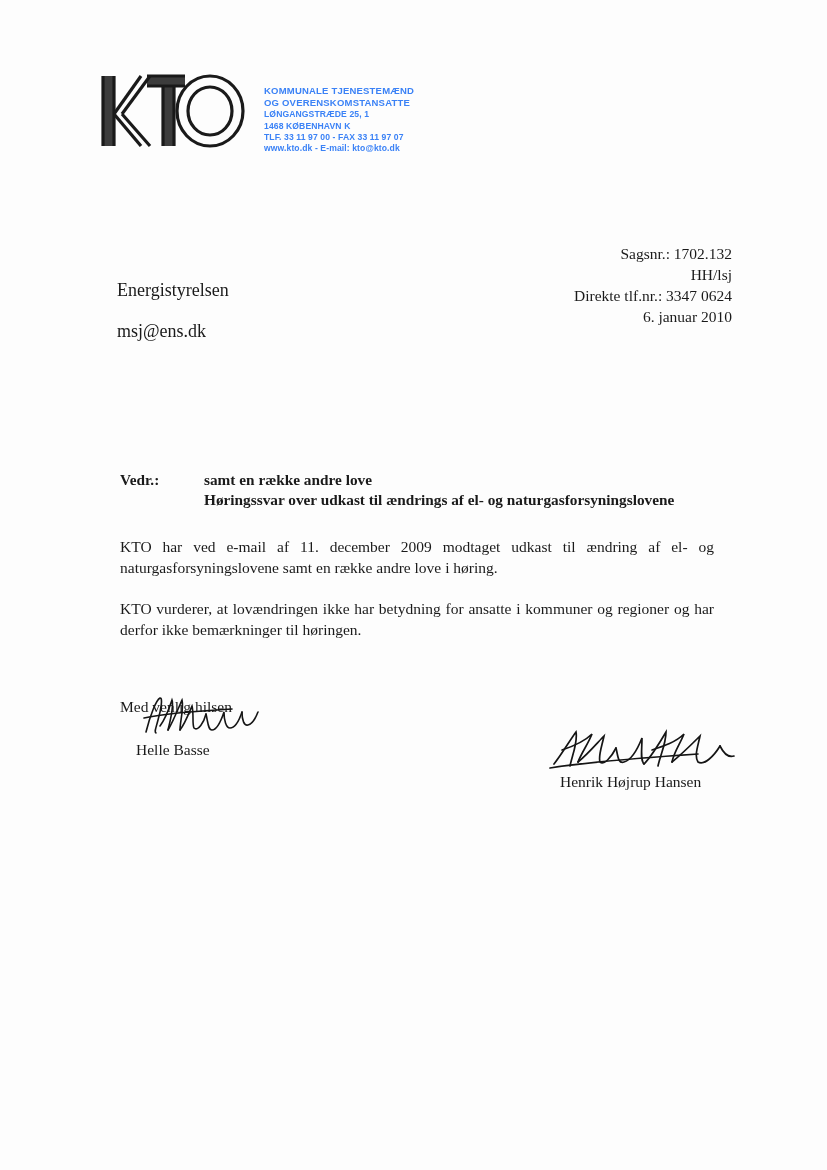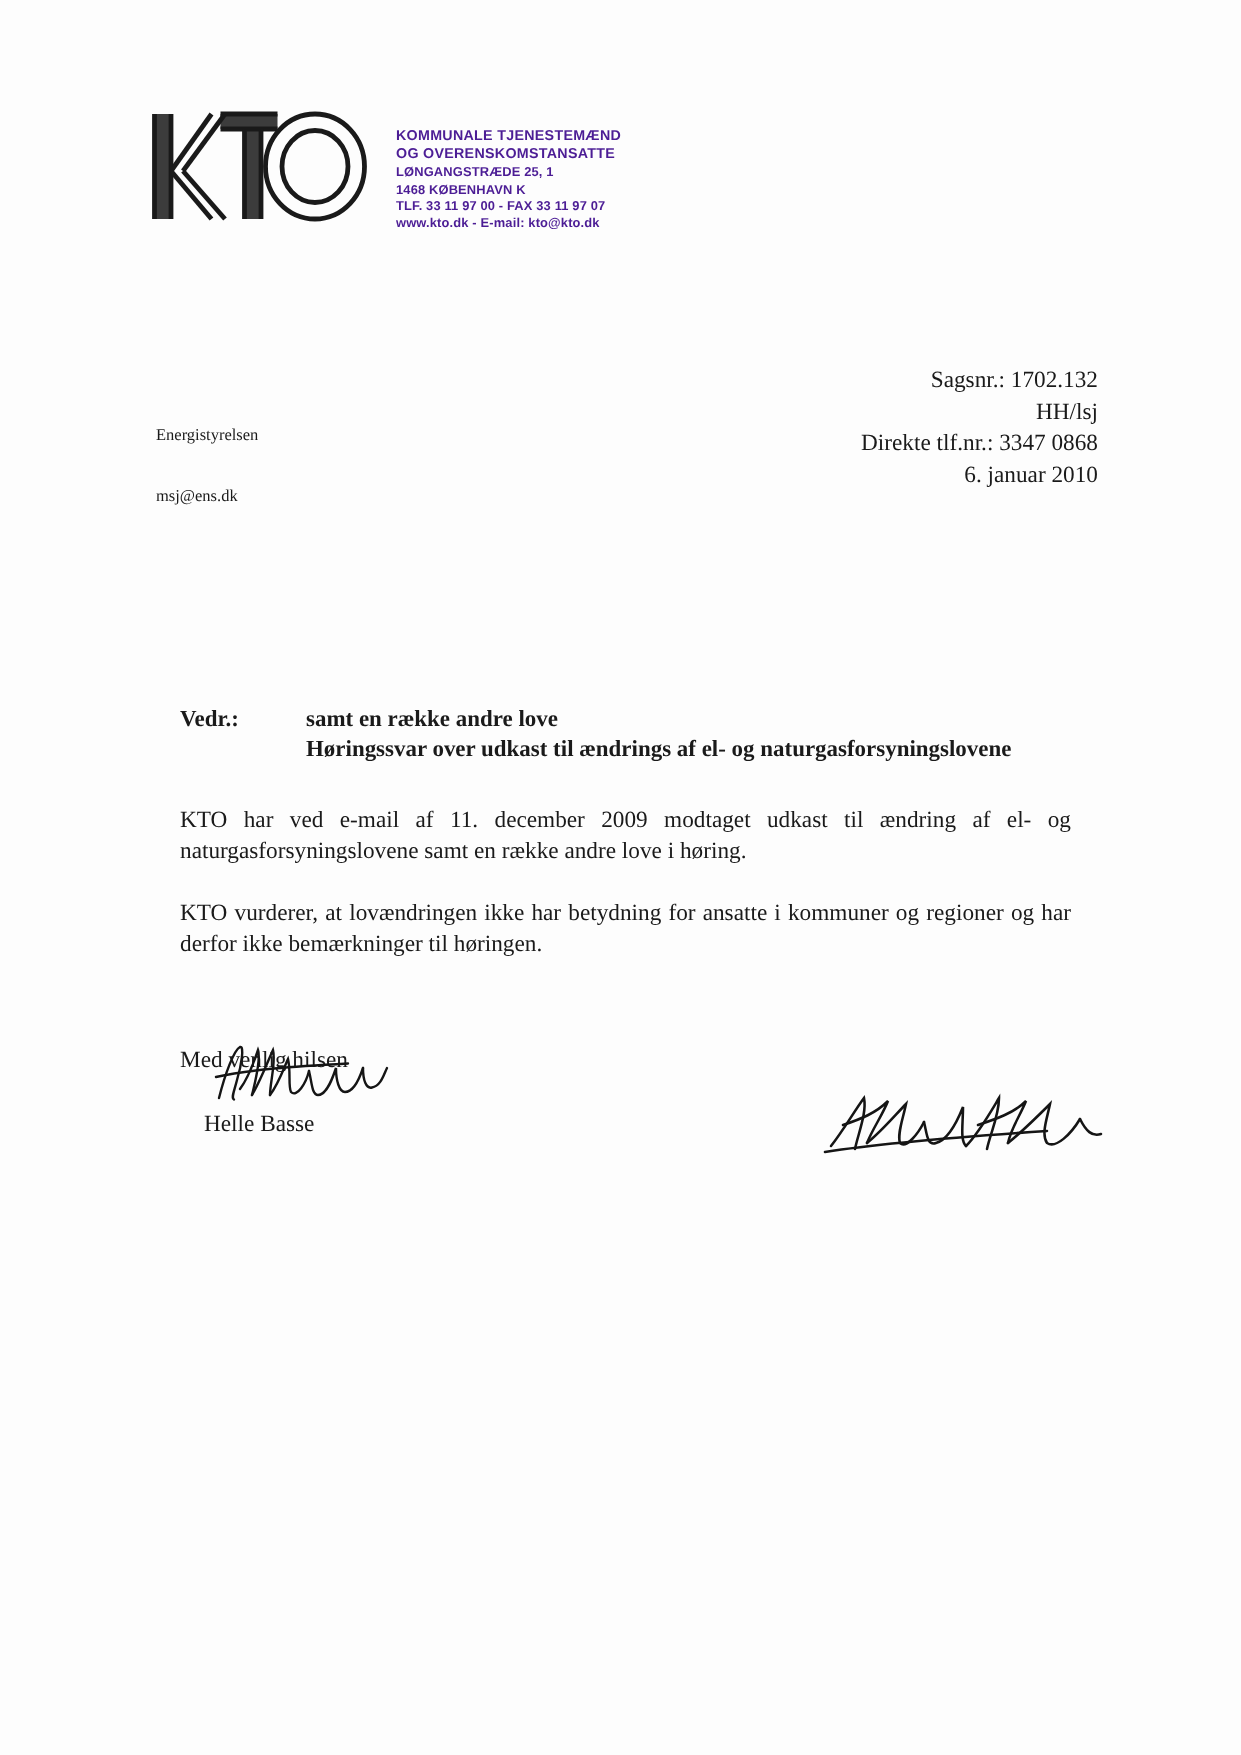--- a/index.html
+++ b/index.html
@@ -36,21 +36,21 @@
     height: 82px;
     position: relative;
     flex: none;
   }
   .logo svg { display: block; }
 
   .org-block {
     margin-left: 15px;
     padding-top: 15px;
     font-family: "Liberation Sans", sans-serif;
-    color: #4c1d95;
+    color: #3b82f6;
   }
   .org-name {
     font-size: 9.5px;
     font-weight: bold;
     letter-spacing: 0.2px;
     line-height: 11.5px;
   }
   .org-addr {
     margin-top: 1px;
     font-size: 8.6px;
@@ -72,23 +72,23 @@
     top: 243px;
     text-align: right;
     font-size: 15.5px;
     line-height: 21px;
     margin-left: 20px;
   }
 
   
   .recipient {
     position: absolute;
-    left: 104px;
+    left: 117px;
     top: 280px;
-    font-size: 11px;
+    font-size: 18px;
     line-height: 21px;
   }
   .recipient .email {
     margin-top: 20px;
   }
 
   
   .body-area {
     position: absolute;
     left: 120px;
@@ -191,21 +191,21 @@
       <div class="org-addr">LØNGANGSTRÆDE 25, 1</div>
       <div class="org-addr">1468 KØBENHAVN K</div>
       <div class="org-addr">TLF. 33 11 97 00 - FAX 33 11 97 07</div>
       <div class="org-web">www.kto.dk - E-mail: kto@kto.dk</div>
     </div>
   </div>
 
   <div class="meta">
     <div>Sagsnr.: 1702.132</div>
     <div>HH/lsj</div>
-    <div>Direkte tlf.nr.: 3347 0868</div>
+    <div>Direkte tlf.nr.: 3347 0624</div>
     <div>6. januar 2010</div>
   </div>
 
   <div class="recipient">
     <div>Energistyrelsen</div>
     <div class="email">msj@ens.dk</div>
   </div>
 
   <div class="body-area">
     <div class="subject">
@@ -247,15 +247,16 @@
           <path d="M30 38 C 40 30, 50 18, 56 12 C 54 22, 50 32, 52 38 C 56 42, 64 32, 68 24"></path>
           <path d="M68 24 C 70 32, 70 40, 76 38 C 84 36, 90 24, 94 14 C 94 26, 92 36, 96 40"></path>
           <path d="M96 40 C 104 32, 112 18, 118 8 C 118 20, 112 32, 110 42"></path>
           <path d="M104 26 C 116 22, 128 18, 136 10 C 132 20, 126 28, 124 38"></path>
           <path d="M124 38 C 134 30, 146 18, 152 12 C 150 22, 146 32, 150 38 C 156 42, 166 32, 172 22"></path>
           <path d="M172 22 C 176 30, 180 34, 186 32"></path>
           <path d="M2 44 C 40 38, 90 34, 150 30"></path>
         </g>
       </svg>
     </div>
+    <div class="name">Henrik Højrup Hansen</div>
   </div>
 
 </div>
 
 </body></html>

